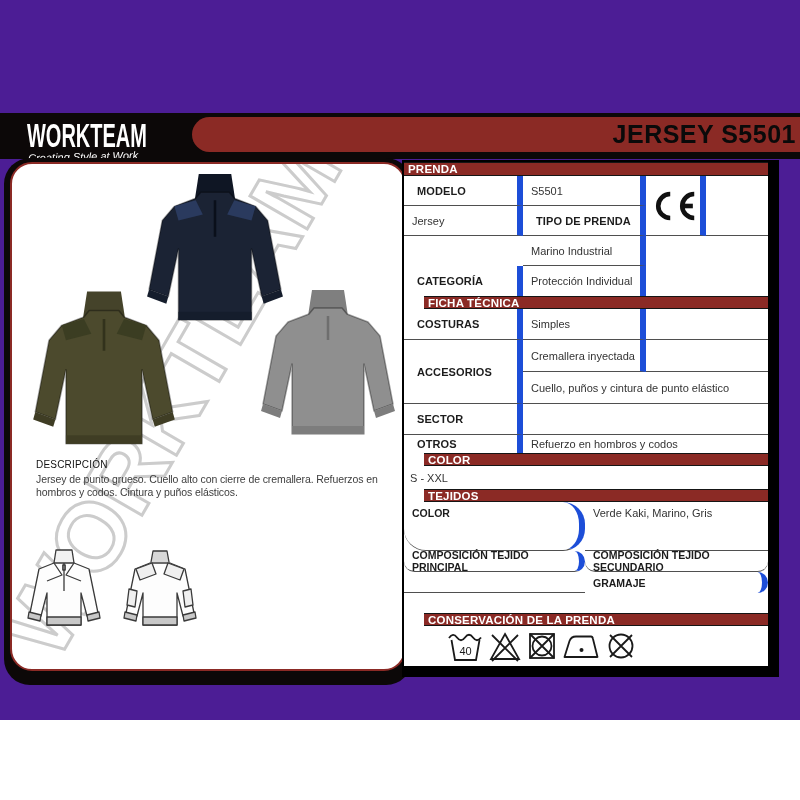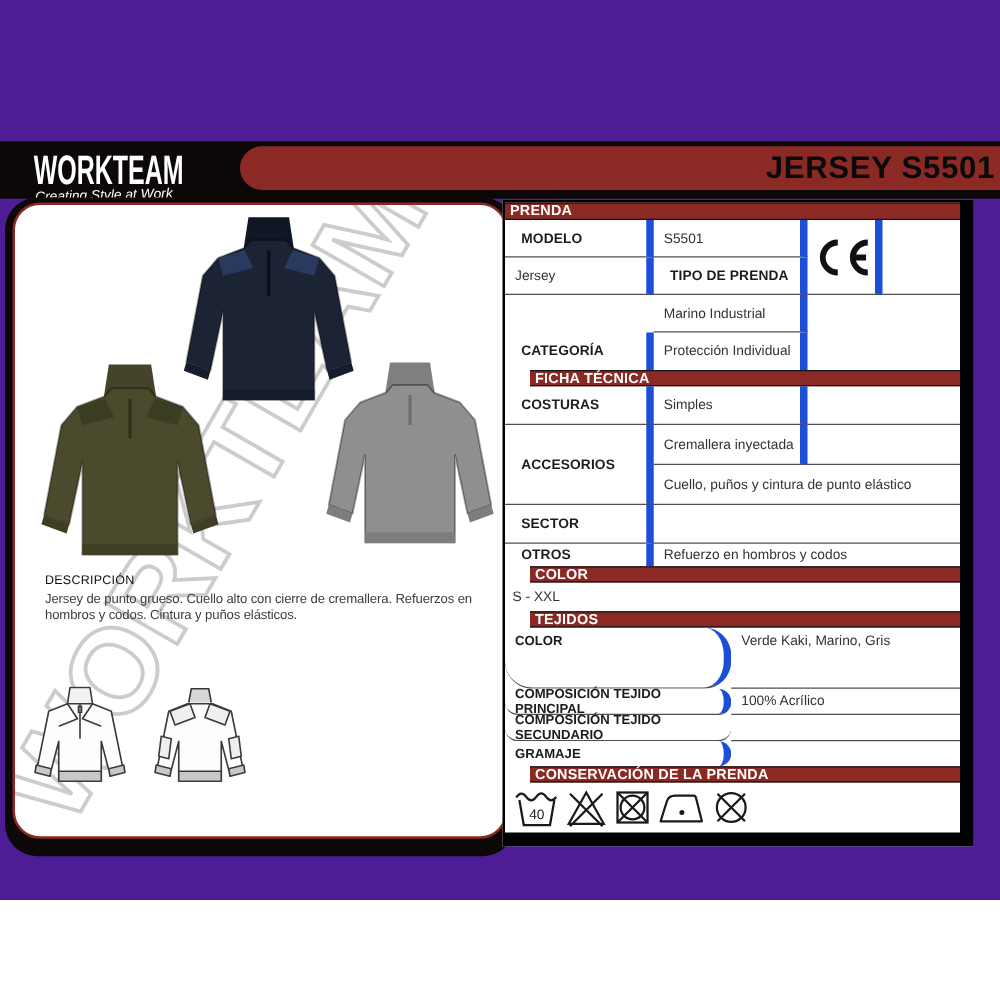--- a/index.html
+++ b/index.html
@@ -47,21 +47,21 @@
   .cell{display:flex;align-items:center;box-sizing:border-box;
         border-right:6px solid #1d4ed8;border-bottom:1px solid #4f4f4f;}
   .lab{font-weight:bold;font-size:11px;color:#1c1c1c;padding-left:13px;letter-spacing:0.1px;}
   .lab2{font-weight:bold;font-size:10.5px;color:#1c1c1c;padding-left:8px;border-radius:22px;}
   .val{font-size:11px;color:#333;padding-left:8px;}
   .nr{border-right:none;} .nb{border-bottom:none;}
   .top-al{align-items:flex-start;padding-top:5px;}
   .ce-cell{justify-content:center;}
   .row-tallas{height:23px;flex:none;display:flex;align-items:center;font-size:11px;color:#333;
               padding-left:6px;box-sizing:border-box;text-align:center;}
-  .care-row{height:40px;flex:none;display:flex;align-items:center;gap:4px;padding-left:8px;box-sizing:border-box;}
+  .care-row{height:40px;flex:none;display:flex;align-items:center;gap:4px;padding-left:8px;box-sizing:border-box;margin-left:36px;}
   .care-row svg{flex:none;}
 </style>
 </head>
 <body>
 
 <div class="page">
 
   <div class="header-band">
     <div class="logo-block">
       <div class="logo-text">WORKTEAM</div>
@@ -184,21 +184,20 @@
 
     <div class="sec-hdr h13">COLOR</div>
     <div class="row-tallas">S - XXL</div>
 
     <div class="sec-hdr h13">TEJIDOS</div>
 
     <div class="grid gt">
       <div class="cell lab2 top-al">COLOR</div>
       <div class="cell val nr top-al">Verde Kaki, Marino, Gris</div>
       <div class="cell lab2">COMPOSICIÓN TEJIDO PRINCIPAL</div>
-      <div class="cell val nr">100% Acrílico</div>
       <div class="cell lab2 nr">COMPOSICIÓN TEJIDO SECUNDARIO</div>
       <div class="cell val nr"></div>
       <div class="cell lab2 nb">GRAMAJE</div>
     </div>
 
     <div class="sec-hdr h13">CONSERVACIÓN DE LA PRENDA</div>
 
     <div class="care-row">
       <svg width="36" height="34" viewBox="0 0 36 34">
         <path d="M1,9 Q5,3 9,8.5 Q13,14 17,8.5 Q21,3 25,8.5 Q29,14 33,8.5" fill="none" stroke="#1a1a1a" stroke-width="1.8"></path>

